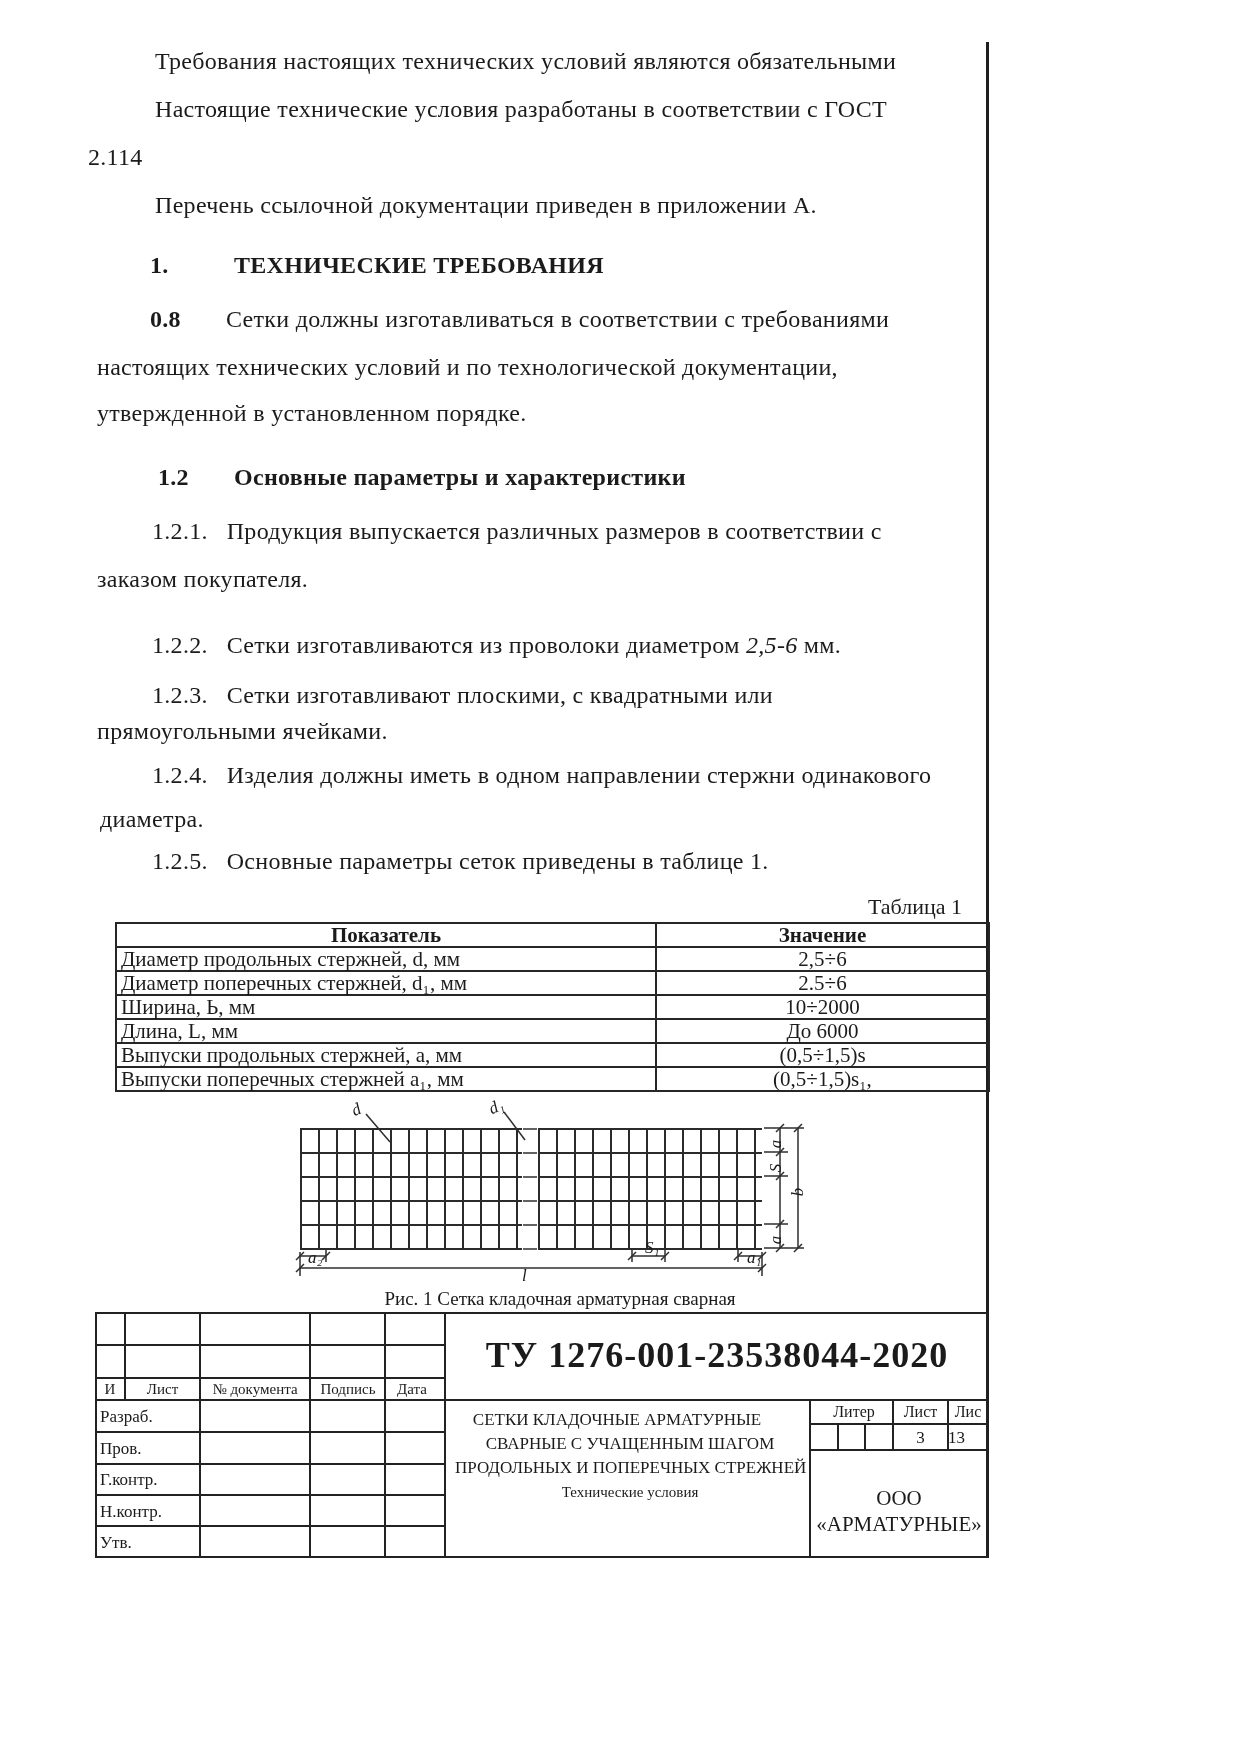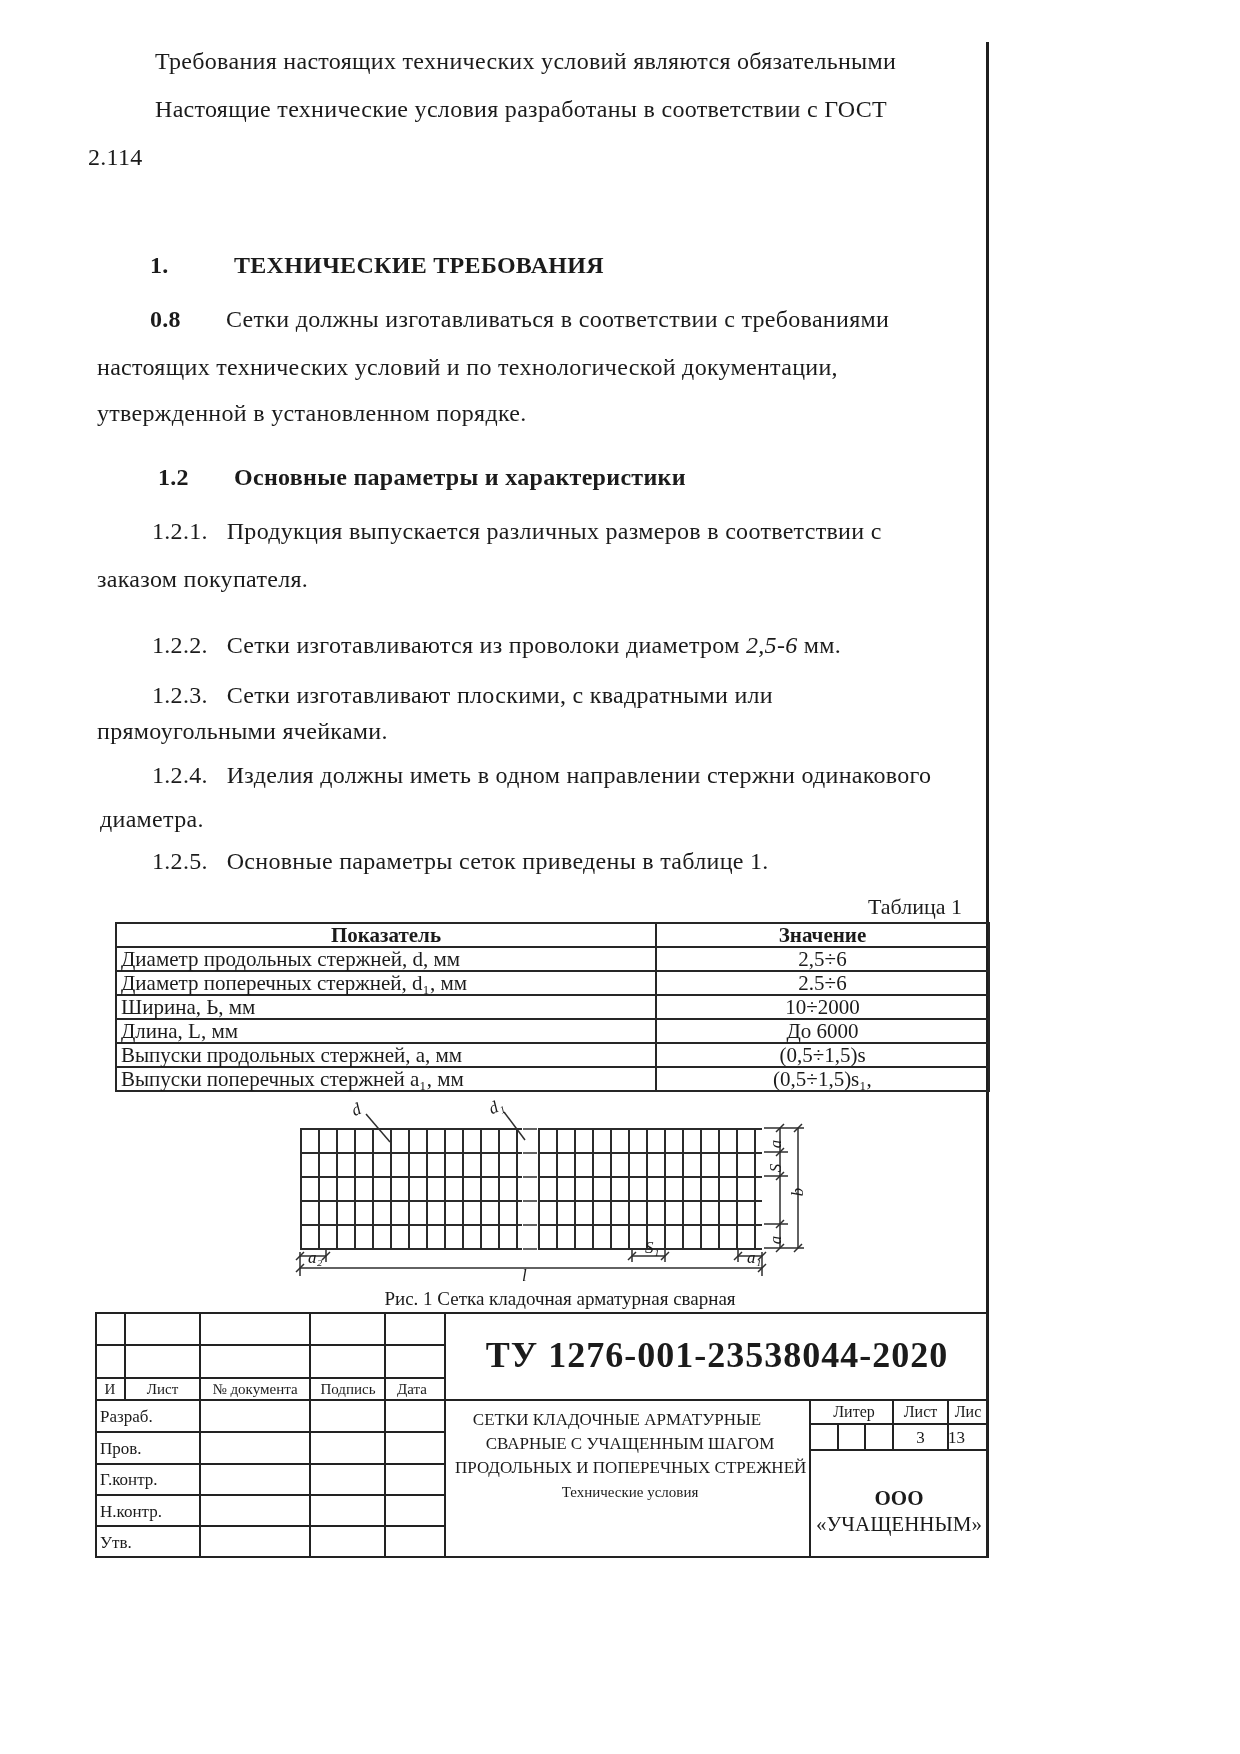--- a/index.html
+++ b/index.html
@@ -56,20 +56,21 @@
 </head>
 <body>
 
 <div class="page">
 
   <div class="frame-right"></div>
 
   <div class="tl" style="left:155px;top:48px;text-align:right;">Требования настоящих технических условий являются обязательными</div>
   <div class="tl" style="left:155px;top:96px;">Настоящие технические условия разработаны в соответствии с ГОСТ</div>
   <div class="tl" style="left:88px;top:144px;">2.114</div>
+  <div class="tl" style="left:155px;top:192px;">Перечень ссылочной документации приведен в приложении А.</div>
 
   <div class="tl bold" style="left:150px;top:252px;"><span class="numgap">1.</span><span>ТЕХНИЧЕСКИЕ ТРЕБОВАНИЯ</span></div>
 
   <div class="tl" style="left:150px;top:306px;"><span class="numgap2 bold">0.8</span><span>Сетки должны изготавливаться в соответствии с требованиями</span></div>
   <div class="tl" style="left:97px;top:354px;">настоящих технических условий и по технологической документации,</div>
   <div class="tl" style="left:97px;top:400px;">утвержденной в установленном порядке.</div>
 
   <div class="tl bold" style="left:158px;top:464px;"><span class="numgap2">1.2</span><span>Основные параметры и характеристики</span></div>
 
   <div class="tl" style="left:152px;top:518px;">1.2.1.   Продукция выпускается различных размеров в соответствии с</div>
@@ -230,16 +231,16 @@
   <span class="st st-title" style="left:455px;top:1434px;width:350px;">СВАРНЫЕ С УЧАЩЕННЫМ ШАГОМ</span>
   <span class="st st-title" style="left:455px;top:1458px;width:350px;">ПРОДОЛЬНЫХ И ПОПЕРЕЧНЫХ СТРЕЖНЕЙ</span>
   <span class="st st-title-small" style="left:455px;top:1484px;width:350px;">Технические условия</span>
 
   <span class="st st-cell" style="left:815px;top:1403px;width:78px;">Литер</span>
   <span class="st st-cell" style="left:893px;top:1403px;width:55px;">Лист</span>
   <span class="st st-cell" style="left:948px;top:1403px;width:40px;">Лис</span>
   <span class="st st-val" style="left:893px;top:1428px;width:55px;">3</span>
   <span class="st st-val" style="left:948px;top:1428px;width:16px;">13</span>
 
-  <span class="st st-comp" style="left:815px;top:1486px;width:168px;font-weight:bold;">ООО</span>
-  <span class="st st-comp" style="left:815px;top:1512px;width:168px;">«УЧАЩЕННЫМ»</span>
+  <span class="st st-comp" style="left:815px;top:1486px;width:168px;">ООО</span>
+  <span class="st st-comp" style="left:815px;top:1512px;width:168px;">«АРМАТУРНЫЕ»</span>
 
 </div>
 
 </body></html>

